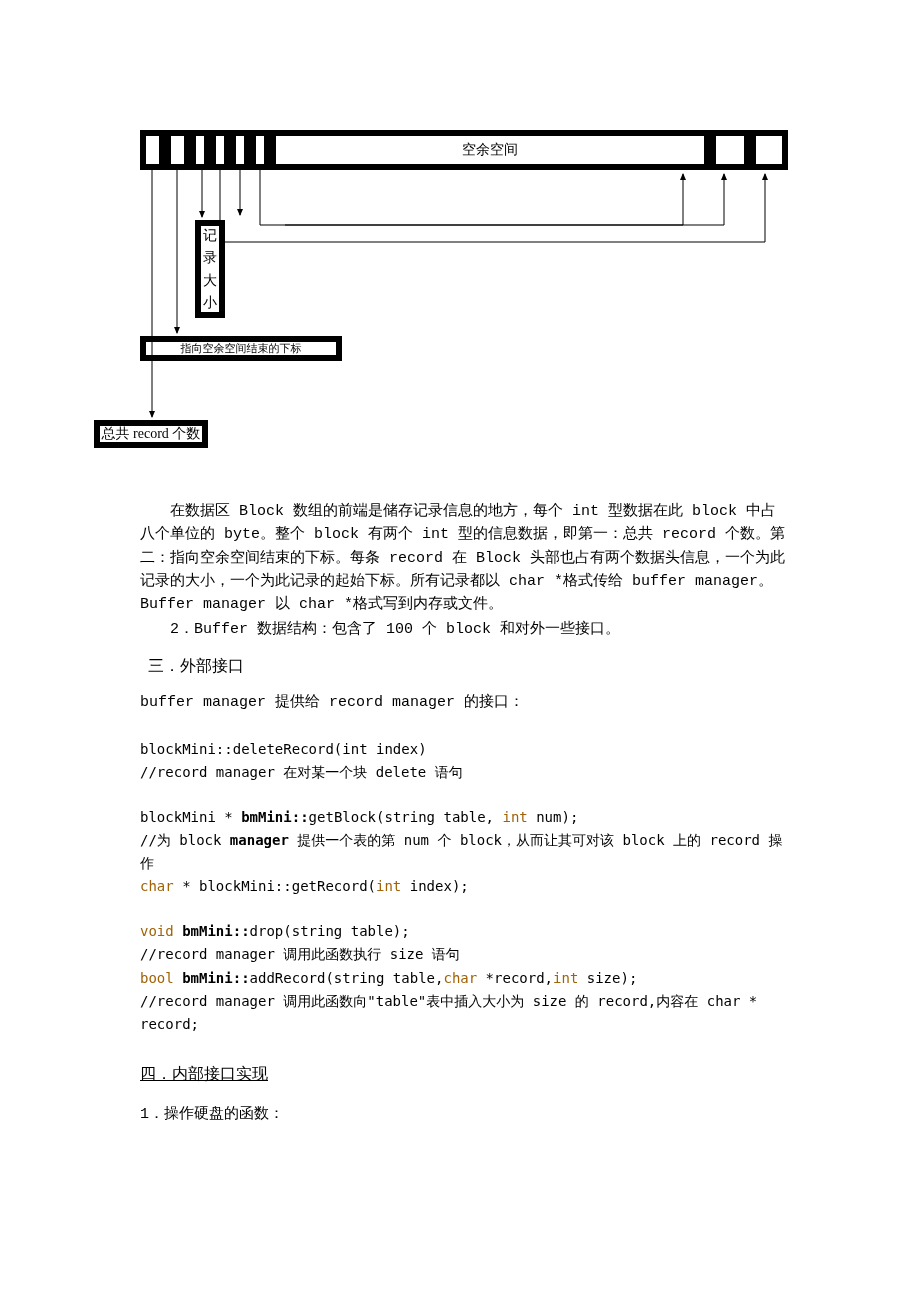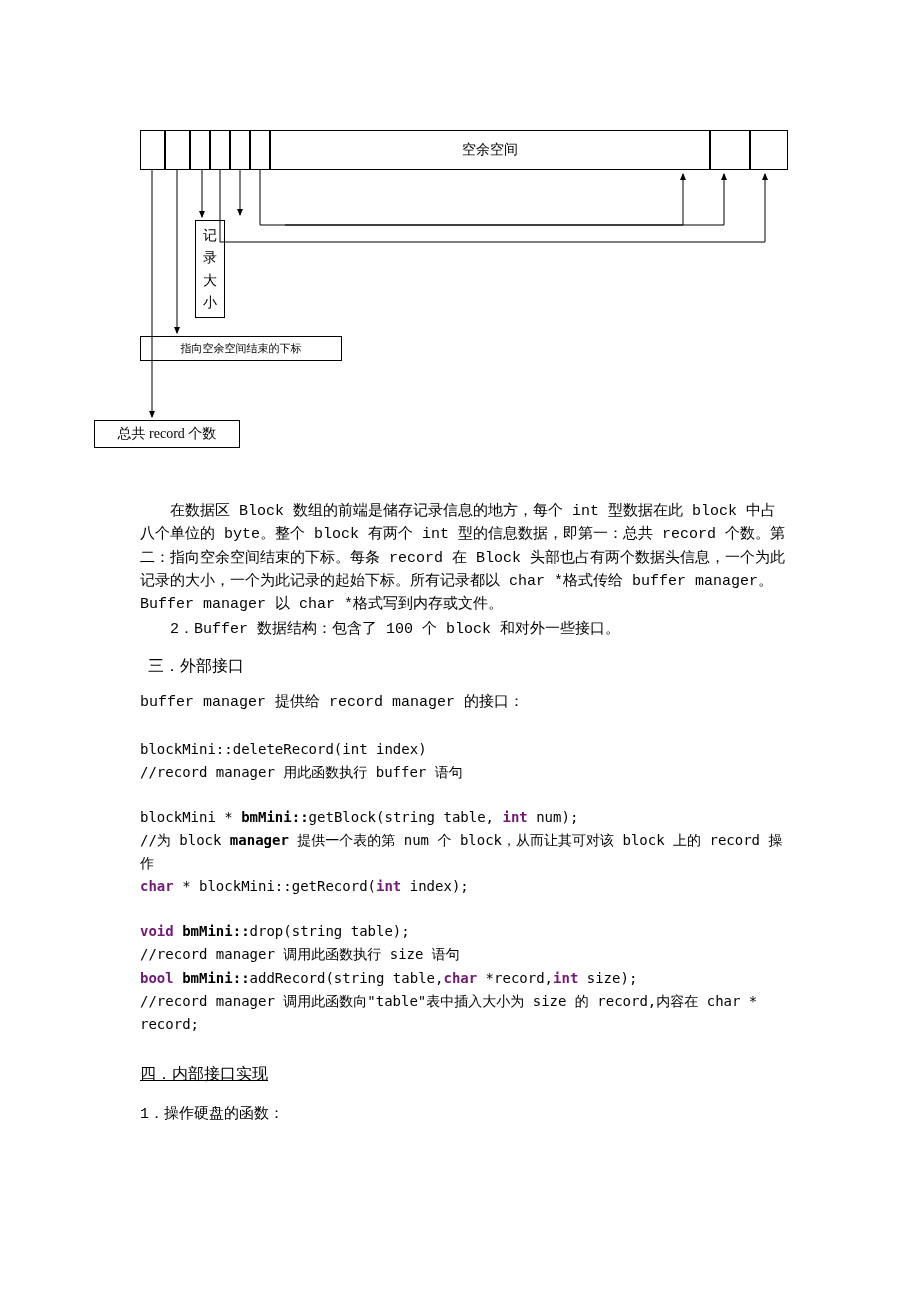--- a/index.html
+++ b/index.html
@@ -16,21 +16,21 @@
     padding: 130px 132px 0 140px;
   }
   .diagram {
     position: relative;
     width: 648px;
     height: 330px;
     margin-bottom: 40px;
   }
   .dbox {
     position: absolute;
-    border: 1px solid #000000;
+    border: 6px solid #000000;
     background: #fff;
     text-align: right;
     font-size: 14px;
     line-height: 1.4;
     display: flex;
     align-items: center;
     justify-content: center;
   }
   svg.lines {
     position: absolute;
@@ -55,21 +55,21 @@
     font-size: 16px;
     margin: 28px 0 18px 0;
     text-decoration: underline;
   }
   .code {
     font-family: "SimSun", monospace;
     font-size: 14px;
     line-height: 1.65;
     white-space: pre-wrap;
   }
-  .kw { color: #701a75; font-weight: bold; }
+  .kw { color: #a16207; }
   .cls { font-weight: 600; }
   .blankline { height: 22px; }
 </style>
 </head>
 <body>
 
 <div class="page">
 
   <div class="diagram">
 
@@ -86,21 +86,21 @@
     <div class="dbox" style="left:55px; top:90px; width:30px; height:98px; line-height:1.6;"></div>
     <div style="position:absolute; left:55px; top:95px; width:30px; text-align:center; font-size:14px; line-height:1.6;">
       <span>记</span><br>
       <span>录</span><br>
       <span>大</span><br>
       <span>小</span>
     </div>
 
     <div class="dbox" style="left:0px; top:206px; width:202px; height:25px; font-size:11px;">指向空余空间结束的下标</div>
 
-    <div class="dbox" style="left:-46px; top:290px; width:146px; height:28px; font-size:14px;">总共 record 个数</div>
+    <div class="dbox" style="left:-46px; top:290px; width:114px; height:28px; font-size:14px;">总共 record 个数</div>
 
     <svg class="lines">
       <defs>
         <marker id="arr" markerWidth="8" markerHeight="8" refX="6" refY="3" orient="auto">
           <path d="M0,0 L7,3 L0,6 Z" fill="#000"></path>
         </marker>
       </defs>
 
       <line x1="12" y1="40" x2="12" y2="287" stroke="#000" stroke-width="1" marker-end="url(#arr)"></line>
 
@@ -124,21 +124,21 @@
   <p class="para">在数据区 Block 数组的前端是储存记录信息的地方，每个 int 型数据在此 block 中占八个单位的 byte。整个 block 有两个 int 型的信息数据，即第一：总共 record 个数。第二：指向空余空间结束的下标。每条 record 在 Block 头部也占有两个数据头信息，一个为此记录的大小，一个为此记录的起始下标。所有记录都以 char *格式传给 buffer manager。Buffer manager 以 char *格式写到内存或文件。</p>
   <p class="para">2．Buffer 数据结构：包含了 100 个 block 和对外一些接口。</p>
 
   <p class="h2">三．外部接口</p>
 
   <p class="para noindent">buffer manager 提供给 record manager 的接口：</p>
 
   <div class="blankline"></div>
 
   <div class="code">blockMini::deleteRecord(int index)</div>
-  <div class="code">//record manager 用此函数执行 buffer 语句</div>
+  <div class="code">//record manager 在对某一个块 delete 语句</div>
 
   <div class="blankline"></div>
 
   <div class="code"><span>blockMini * </span><span class="cls">bmMini::</span><span>getBlock(string table, </span><span class="kw">int</span><span> num);</span></div>
   <div class="code"><span>//为 block </span><span class="cls">manager</span><span> 提供一个表的第 num 个 block，从而让其可对该 block 上的 record 操作</span></div>
   <div class="code"><span class="kw">char</span><span> * blockMini::getRecord(</span><span class="kw">int</span><span> index);</span></div>
 
   <div class="blankline"></div>
 
   <div class="code"><span class="kw">void</span><span class="cls"> bmMini::</span><span>drop(string table);</span></div>

